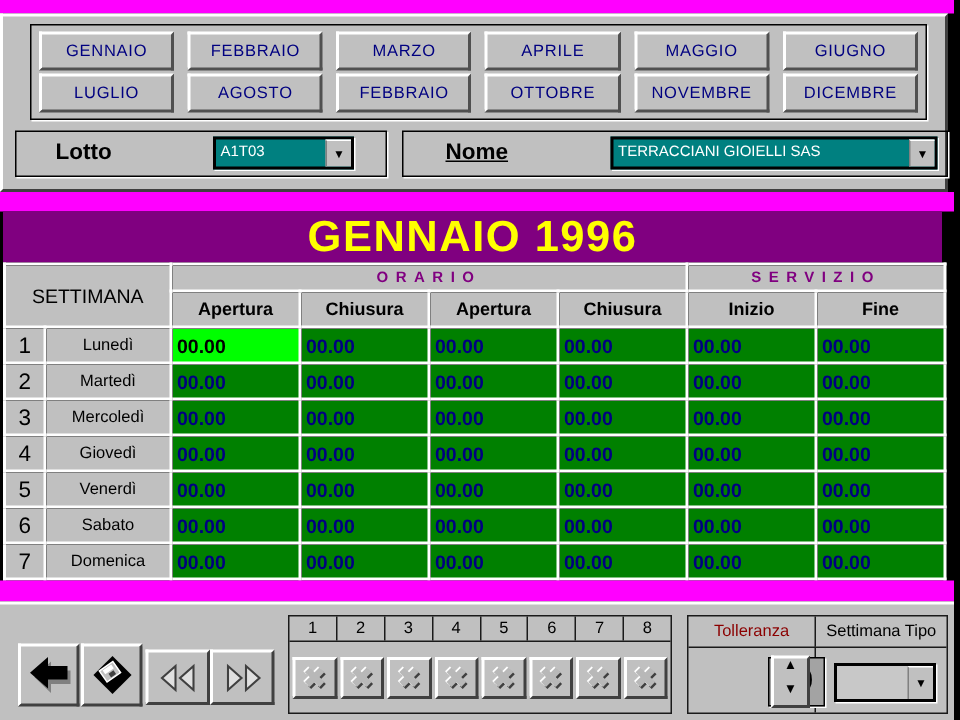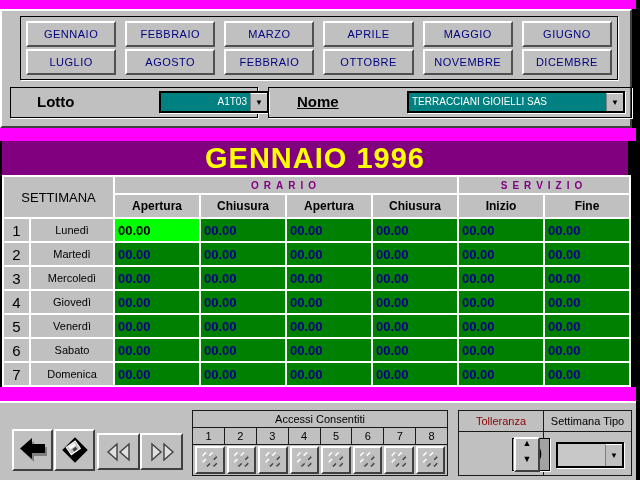--- a/index.html
+++ b/index.html
@@ -105,21 +105,21 @@
     <div class="month-btn">LUGLIO</div>
     <div class="month-btn">AGOSTO</div>
     <div class="month-btn">FEBBRAIO</div>
     <div class="month-btn">OTTOBRE</div>
     <div class="month-btn">NOVEMBRE</div>
     <div class="month-btn">DICEMBRE</div>
   </div>
 
   <div class="abs blackbox lookup-box" style="left:8px;width:248px;">
     <div class="lookup-label" style="left:26px;">Lotto</div>
-    <div class="combo" style="left:148px;top:3px;width:110px;height:22px;text-align:right;">
+    <div class="combo" style="left:131px;top:3px;width:94px;height:22px;">
       <div class="combo-text">A1T03</div>
       <div class="combo-btn">
           <span>▼</span>
         </div>
     </div>
   </div>
 
   <div class="abs blackbox lookup-box" style="left:266px;width:364px;">
     <div class="lookup-label" style="left:28px;text-decoration:underline;">Nome</div>
     <div class="combo" style="left:138px;top:3px;width:218px;height:22px;">
@@ -269,21 +269,20 @@
   </div>
 
   <div class="btn3d navbtn" style="left:140px;top:30px;width:43px;height:37px;">
     <svg class="icon-svg" width="28" height="20" viewBox="0 0 28 20">
       <polygon points="4,2 4,18 13,10" fill="#e0e0e0" stroke="#404040" stroke-width="1.4"></polygon>
       <polygon points="16,2 16,18 25,10" fill="#e0e0e0" stroke="#404040" stroke-width="1.4"></polygon>
     </svg>
   </div>
 
   <div class="abs" id="accessi-panel">
-    <div id="accessi-title">Accessi Consentiti</div>
     <div id="accessi-numbers">
       <div>1</div>
       <div>2</div>
       <div>3</div>
       <div>4</div>
       <div>5</div>
       <div>6</div>
       <div>7</div>
       <div>8</div>
     </div>

